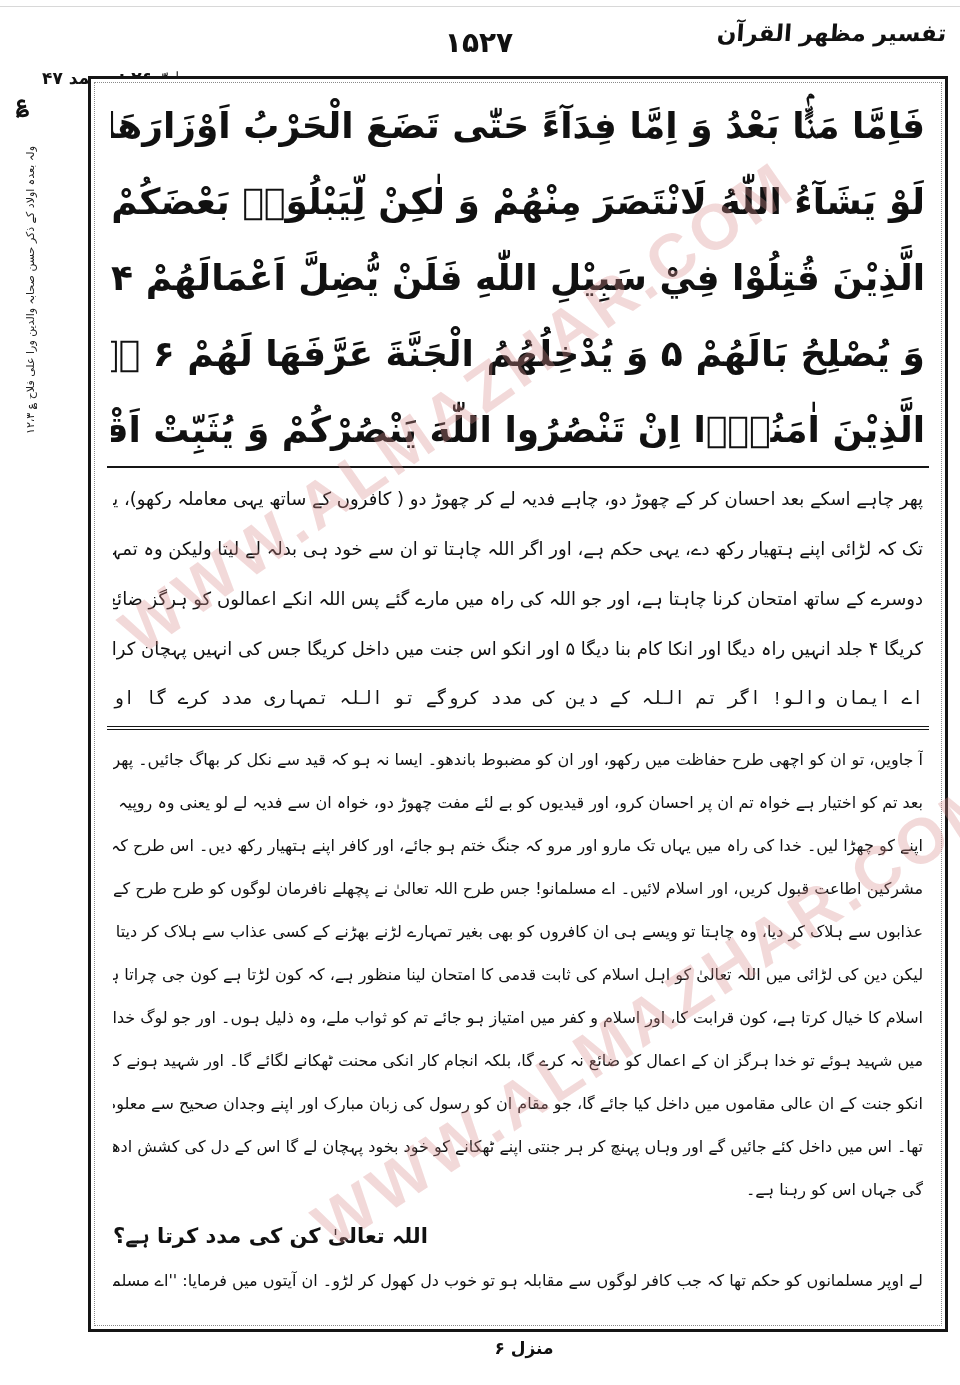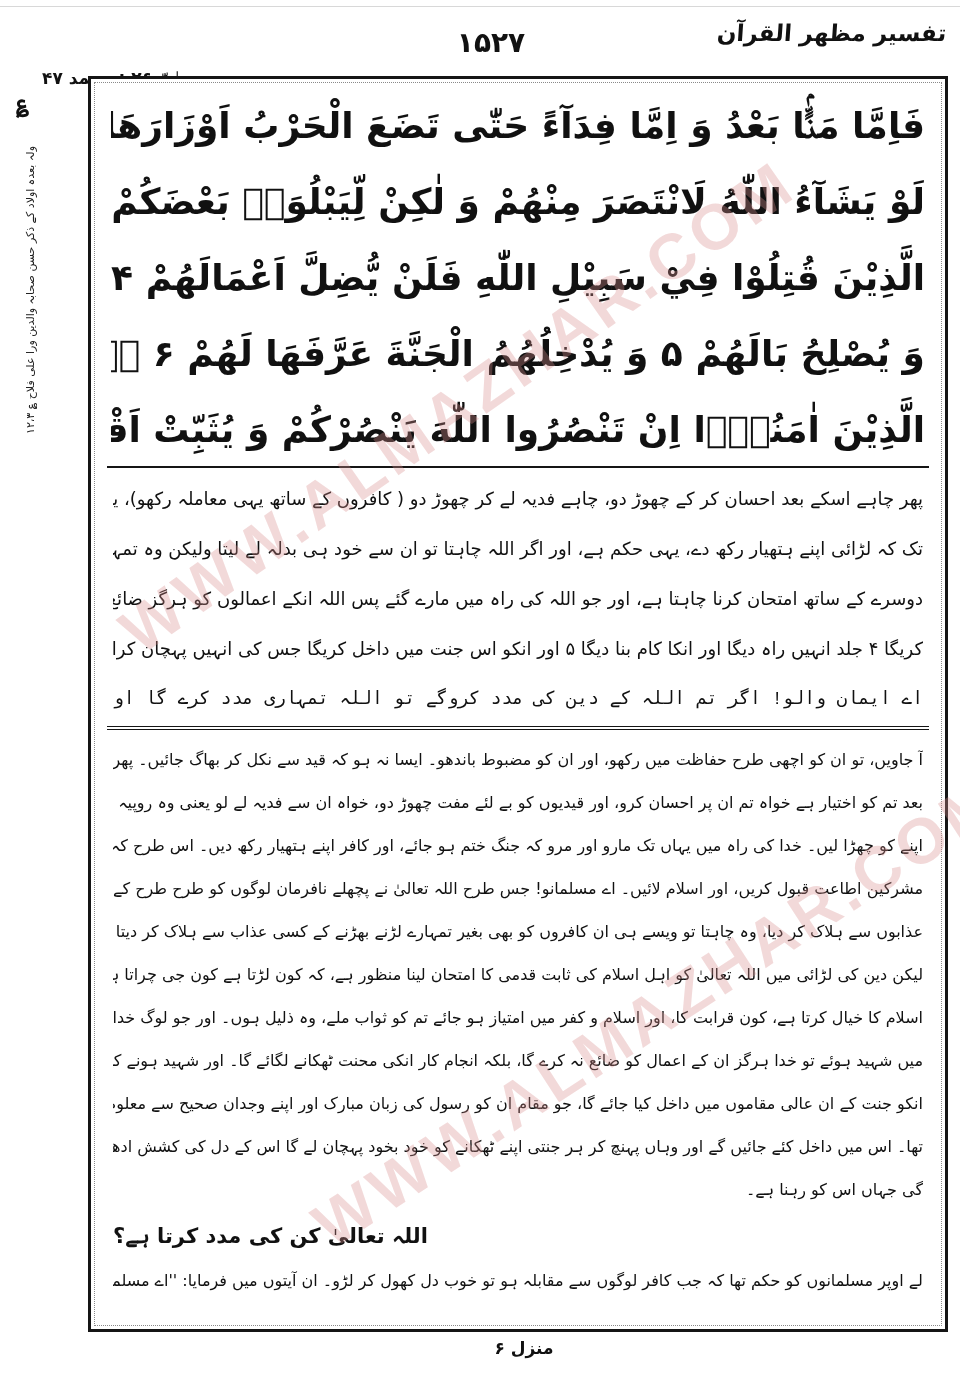--- a/index.html
+++ b/index.html
@@ -7,21 +7,21 @@
               font-family:"DejaVu Sans", sans-serif; color:#111; }
   .page { position:relative; width:960px; height:1385px; background:#fff; direction:rtl; }
 
   
   .scan-line { position:absolute; top:6px; left:0; width:100%; height:1px; background:#d8d8d8; }
 
   
   .header { position:absolute; top:18px; left:0; width:100%; height:52px; }
   .header .book-title { position:absolute; right:14px; top:2px; font-size:23px; font-weight:bold;
                         transform:skewX(-4deg); }
-  .header .page-number { position:absolute; left:436px; top:8px; width:110px; text-align:center;
+  .header .page-number { position:absolute; left:424px; top:8px; width:110px; text-align:center;
                          font-size:28px; font-weight:bold; letter-spacing:2px; }
   .header .juz-info { position:absolute; left:42px; top:14px; font-size:17px; font-weight:bold;margin-top:36px; }
 
   
   .margin-col { position:absolute; left:0; top:76px; width:84px; height:1256px; }
   .ruku-mark { position:absolute; left:16px; top:14px; font-size:22px; font-weight:bold; }
   .margin-note { position:absolute; left:24px; top:70px; height:380px;
                  writing-mode:vertical-rl; transform:rotate(180deg);
                  font-size:11px; color:#222; letter-spacing:1px; white-space:nowrap; overflow:hidden; }
 

